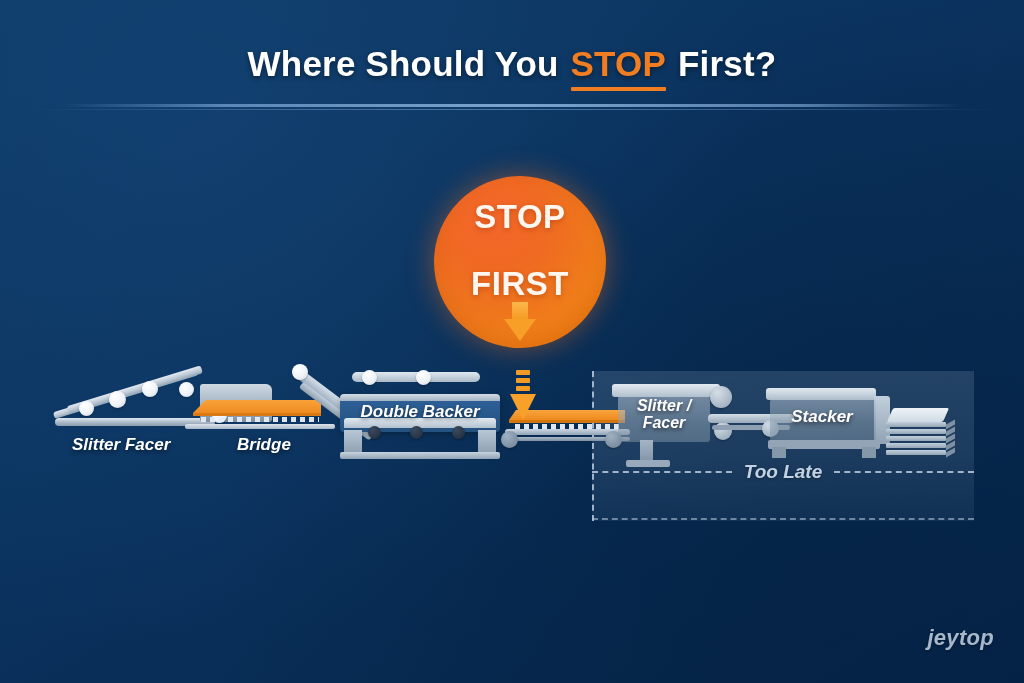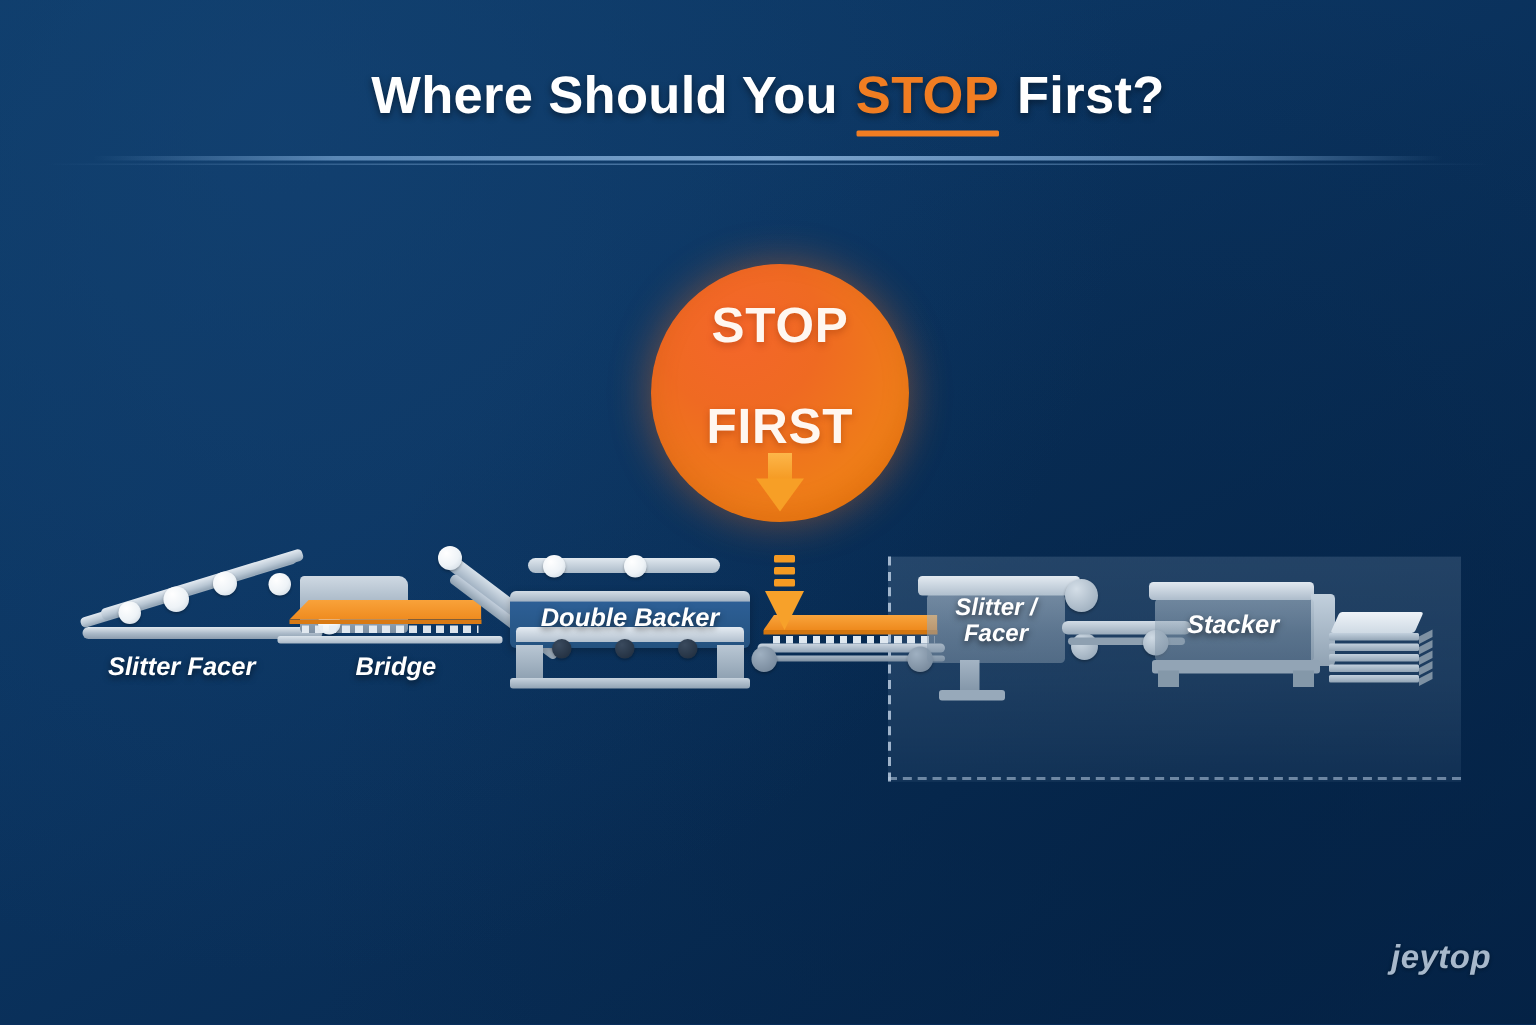--- a/index.html
+++ b/index.html
@@ -279,20 +279,25 @@
 <div id="stage">
 
   <div id="title-wrap">
     <div id="title"><span>Where Should You </span><span class="accent">STOP</span><span> First?</span></div>
   </div>
   <div id="divider"></div>
   <div id="divider2"></div>
 
   <div id="too-late-panel"></div>
   <div id="too-late-dash-bottom"></div>
+  <div id="too-late-row">
+    <div class="dashline"></div>
+    <div id="too-late-text">Too Late</div>
+    <div class="dashline"></div>
+  </div>
 
   <div id="single-facer">
     <div id="sf-base"></div>
     <div class="sf-ramp" style="left:0px;top:40px;width:150px;height:7px;transform-origin:left bottom;transform:rotate(-17deg);border-radius:3px;"></div>
     <div class="sf-ramp" style="left:14px;top:34px;width:140px;height:8px;transform-origin:left bottom;transform:rotate(-17deg);border-radius:3px;"></div>
     <div id="sf-body"></div>
     <div class="sf-roller" style="left:24px;top:29px;width:15px;height:15px;"></div>
     <div class="sf-roller" style="left:54px;top:19px;width:17px;height:17px;"></div>
     <div class="sf-roller" style="left:87px;top:9px;width:16px;height:16px;"></div>
     <div class="sf-roller" style="left:124px;top:10px;width:15px;height:15px;"></div>

